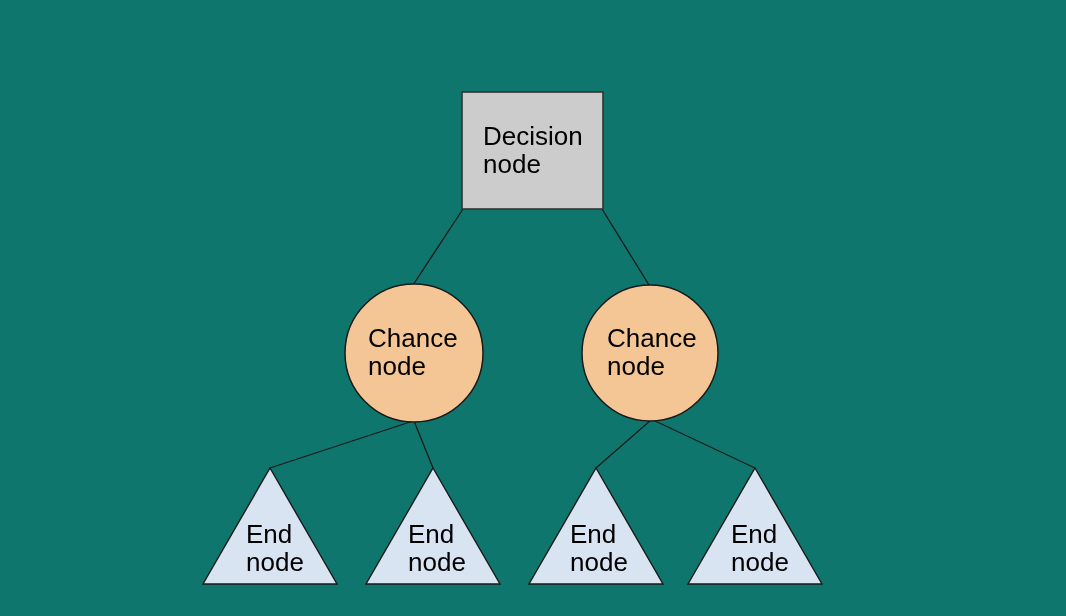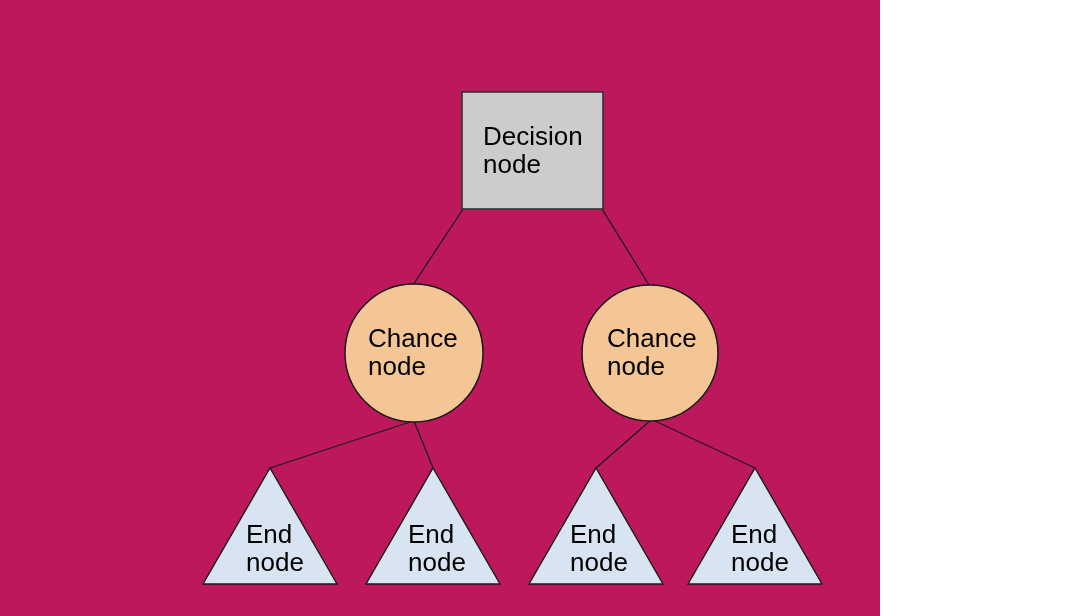--- a/index.html
+++ b/index.html
@@ -2,23 +2,23 @@
 <html><head>
 <meta charset="utf-8">
 <style>
   html, body {
     margin: 0;
     padding: 0;
     background: #ffffff;
   }
   .canvas {
     position: relative;
-    width: 880px;
+    width: 1066px;
     height: 616px;
-    background: #be185d;
+    background: #0f766e;
     overflow: hidden;
     font-family: "Liberation Sans", sans-serif;
   }
   svg { display: block; }
 
   .edge {
     stroke: #1a1a1a;
     stroke-width: 1.3;
     fill: none;
   }

